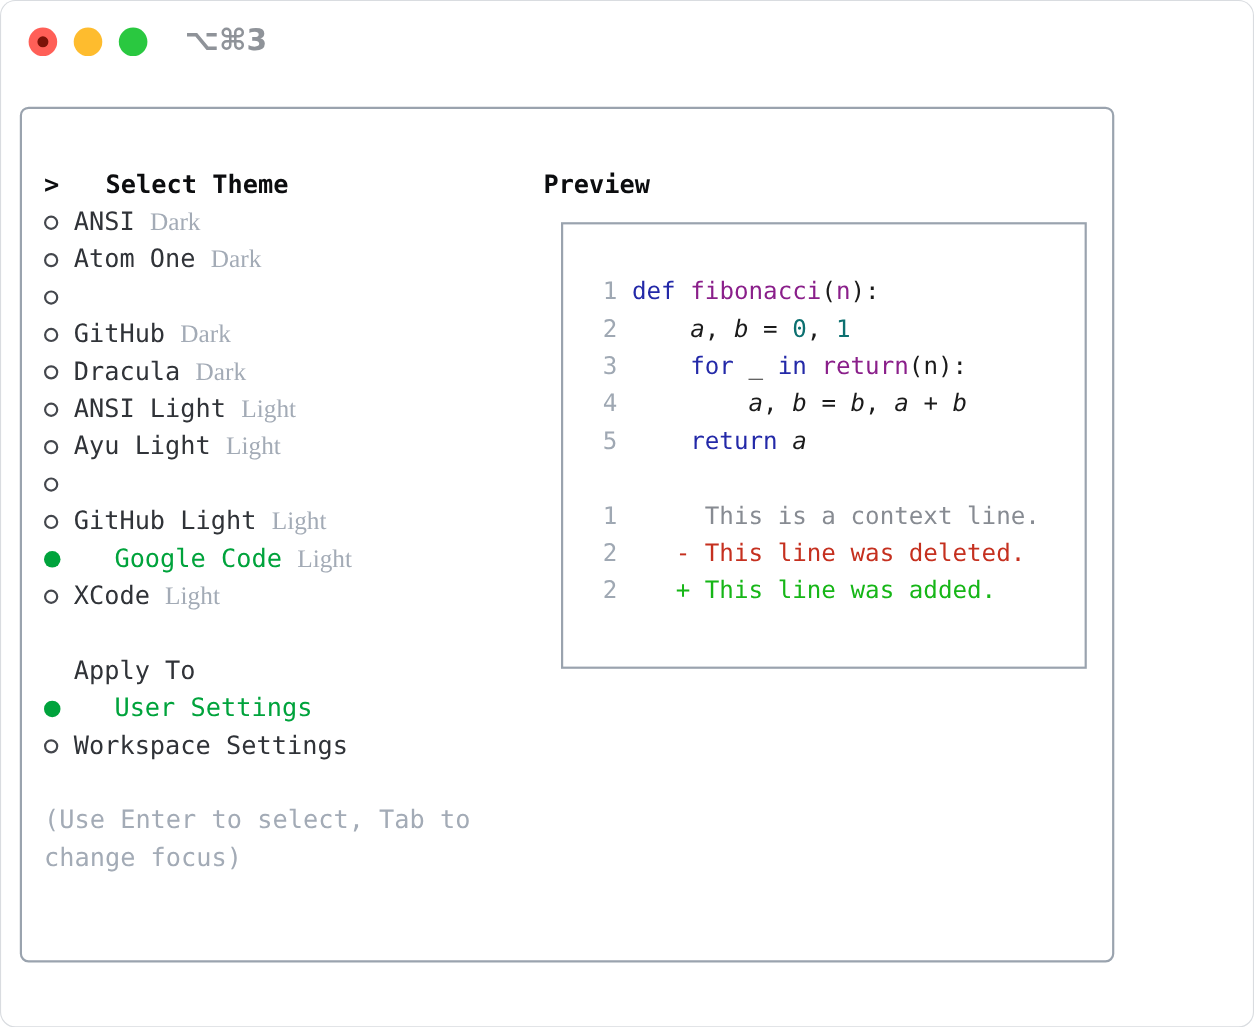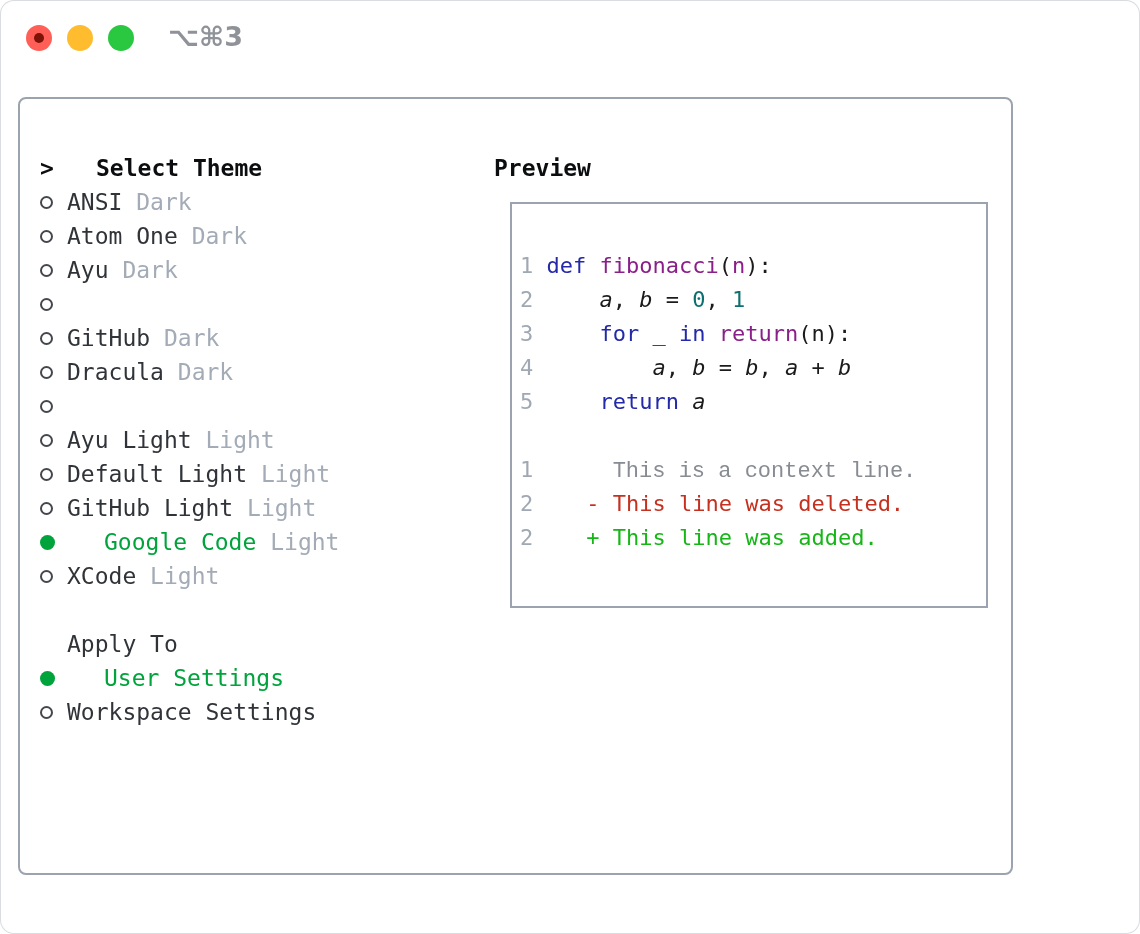--- a/index.html
+++ b/index.html
@@ -34,38 +34,38 @@
 
   
   .theme-column{position:absolute;left:20px;top:52px;width:430px;font-size:23px;color:var(--list_text);}
   .row{display:flex;align-items:center;height:34px;white-space:pre;}
   .marker{width:27px;display:flex;align-items:center;flex-shrink:0;}
   .prefix{font-weight:700;color:#0c0d0f;}
   .header-label{font-weight:700;color:#0c0d0f;margin-left:29px;}
   .circle{width:13px;height:13px;border-radius:50%;border:2px solid #44474d;display:inline-block;}
   .selected .circle{border:none;width:15px;height:15px;background:var(--accent_green);}
   .selected .tname,.selected .olabel{color:var(--accent_green);margin-left:37px;}
-  .variant{color:var(--muted_gray);}
+  .variant{color:var(--muted_gray);font-family:Liberation Serif, serif;}
   .spacer{height:34px;}
   .help{margin-top:0;width:400px;color:var(--muted_gray);font-size:23px;line-height:34px;}
 
   
   .preview-title{position:absolute;left:474px;top:52px;height:34px;display:flex;align-items:center;
                  font-size:23px;font-weight:700;color:#0c0d0f;}
   .preview-box{position:absolute;left:490px;top:103px;width:478px;height:406px;
                border:2px solid var(--panel_border);background:#fff;overflow:hidden;}
-  .codewrap{padding:49px 0 0 8px;font-size:22px;}
+  .codewrap{padding:49px 0 0 36px;font-size:22px;}
   .cline{height:34px;white-space:pre;color:var(--code_text);}
   .lnum{color:var(--line_number);}
   .kw{color:var(--keyword);}
   .fn{color:var(--function_name);}
   .lit{color:var(--literal);}
   .pl{color:var(--code_text);}
   .var{color:var(--code_text);font-style:italic;}
-  .dctx{color:var(--diff_context);font-family:Liberation Mono, monospace;}
+  .dctx{color:var(--diff_context);}
   .ddel{color:var(--diff_deleted);}
   .dadd{color:var(--diff_added);margin-top:24px;}
 </style>
 </head>
 <body>
 
 <div class="window">
 
   <div class="titlebar">
     <div class="lights">
@@ -81,45 +81,45 @@
   <div class="panel">
 
     <div class="theme-column">
       <div class="row">
         <span class="marker prefix">&gt;</span><span class="header-label">Select Theme</span>
       </div>
 
       <div>
           <div class="row"><span class="marker"><span class="circle"></span></span><span><span class="tname">ANSI</span> <span class="variant">Dark</span></span></div>
           <div class="row"><span class="marker"><span class="circle"></span></span><span><span class="tname">Atom One</span> <span class="variant">Dark</span></span></div>
-          <div class="row"><span class="marker"><span class="circle"></span></span><span><span class="tname">Ayu</span> <span class="variant">Dark</span></span></div>
           <div class="row"><span class="marker"><span class="circle"></span></span></div>
           <div class="row"><span class="marker"><span class="circle"></span></span><span><span class="tname">GitHub</span> <span class="variant">Dark</span></span></div>
           <div class="row"><span class="marker"><span class="circle"></span></span><span><span class="tname">Dracula</span> <span class="variant">Dark</span></span></div>
+          <div class="row"><span class="marker"><span class="circle"></span></span><span><span class="tname">ANSI Light</span> <span class="variant">Light</span></span></div>
+          <div class="row"><span class="marker"><span class="circle"></span></span><span><span class="tname">Ayu Light</span> <span class="variant">Light</span></span></div>
           <div class="row"><span class="marker"><span class="circle"></span></span></div>
-          <div class="row"><span class="marker"><span class="circle"></span></span><span><span class="tname">Ayu Light</span> <span class="variant">Light</span></span></div>
-          <div class="row"><span class="marker"><span class="circle"></span></span><span><span class="tname">Default Light</span> <span class="variant">Light</span></span></div>
           <div class="row"><span class="marker"><span class="circle"></span></span><span><span class="tname">GitHub Light</span> <span class="variant">Light</span></span></div>
           <div class="row selected"><span class="marker"><span class="circle"></span></span><span><span class="tname">Google Code</span> <span class="variant">Light</span></span></div>
           <div class="row"><span class="marker"><span class="circle"></span></span><span><span class="tname">XCode</span> <span class="variant">Light</span></span></div>
         </div>
 
       <div class="spacer"></div>
 
       <div class="row">
         <span class="marker"></span><span>Apply To</span>
       </div>
 
       <div>
           <div class="row selected"><span class="marker"><span class="circle"></span></span><span class="olabel">User Settings</span></div>
           <div class="row"><span class="marker"><span class="circle"></span></span><span class="olabel">Workspace Settings</span></div>
         </div>
 
       <div class="spacer"></div>
 
+      <div class="help">(Use Enter to select, Tab to change focus)</div>
     </div>
 
     <div class="preview-title">Preview</div>
 
     <div class="preview-box">
       <div class="codewrap">
           <div class="cline"><span class="lnum">1 </span><span class="kw">def</span><span class="pl"> </span><span class="fn">fibonacci</span><span class="pl">(</span><span class="fn">n</span><span class="pl">):</span></div>
           <div class="cline"><span class="lnum">2 </span><span class="pl">    </span><span class="var">a</span><span class="pl">, </span><span class="var">b</span><span class="pl"> = </span><span class="lit">0</span><span class="pl">, </span><span class="lit">1</span></div>
           <div class="cline"><span class="lnum">3 </span><span class="pl">    </span><span class="kw">for</span><span class="pl"> _ </span><span class="kw">in</span><span class="pl"> </span><span class="fn">return</span><span class="pl">(n):</span></div>
           <div class="cline"><span class="lnum">4 </span><span class="pl">        </span><span class="var">a</span><span class="pl">, </span><span class="var">b</span><span class="pl"> = </span><span class="var">b</span><span class="pl">, </span><span class="var">a</span><span class="pl"> + </span><span class="var">b</span></div>

